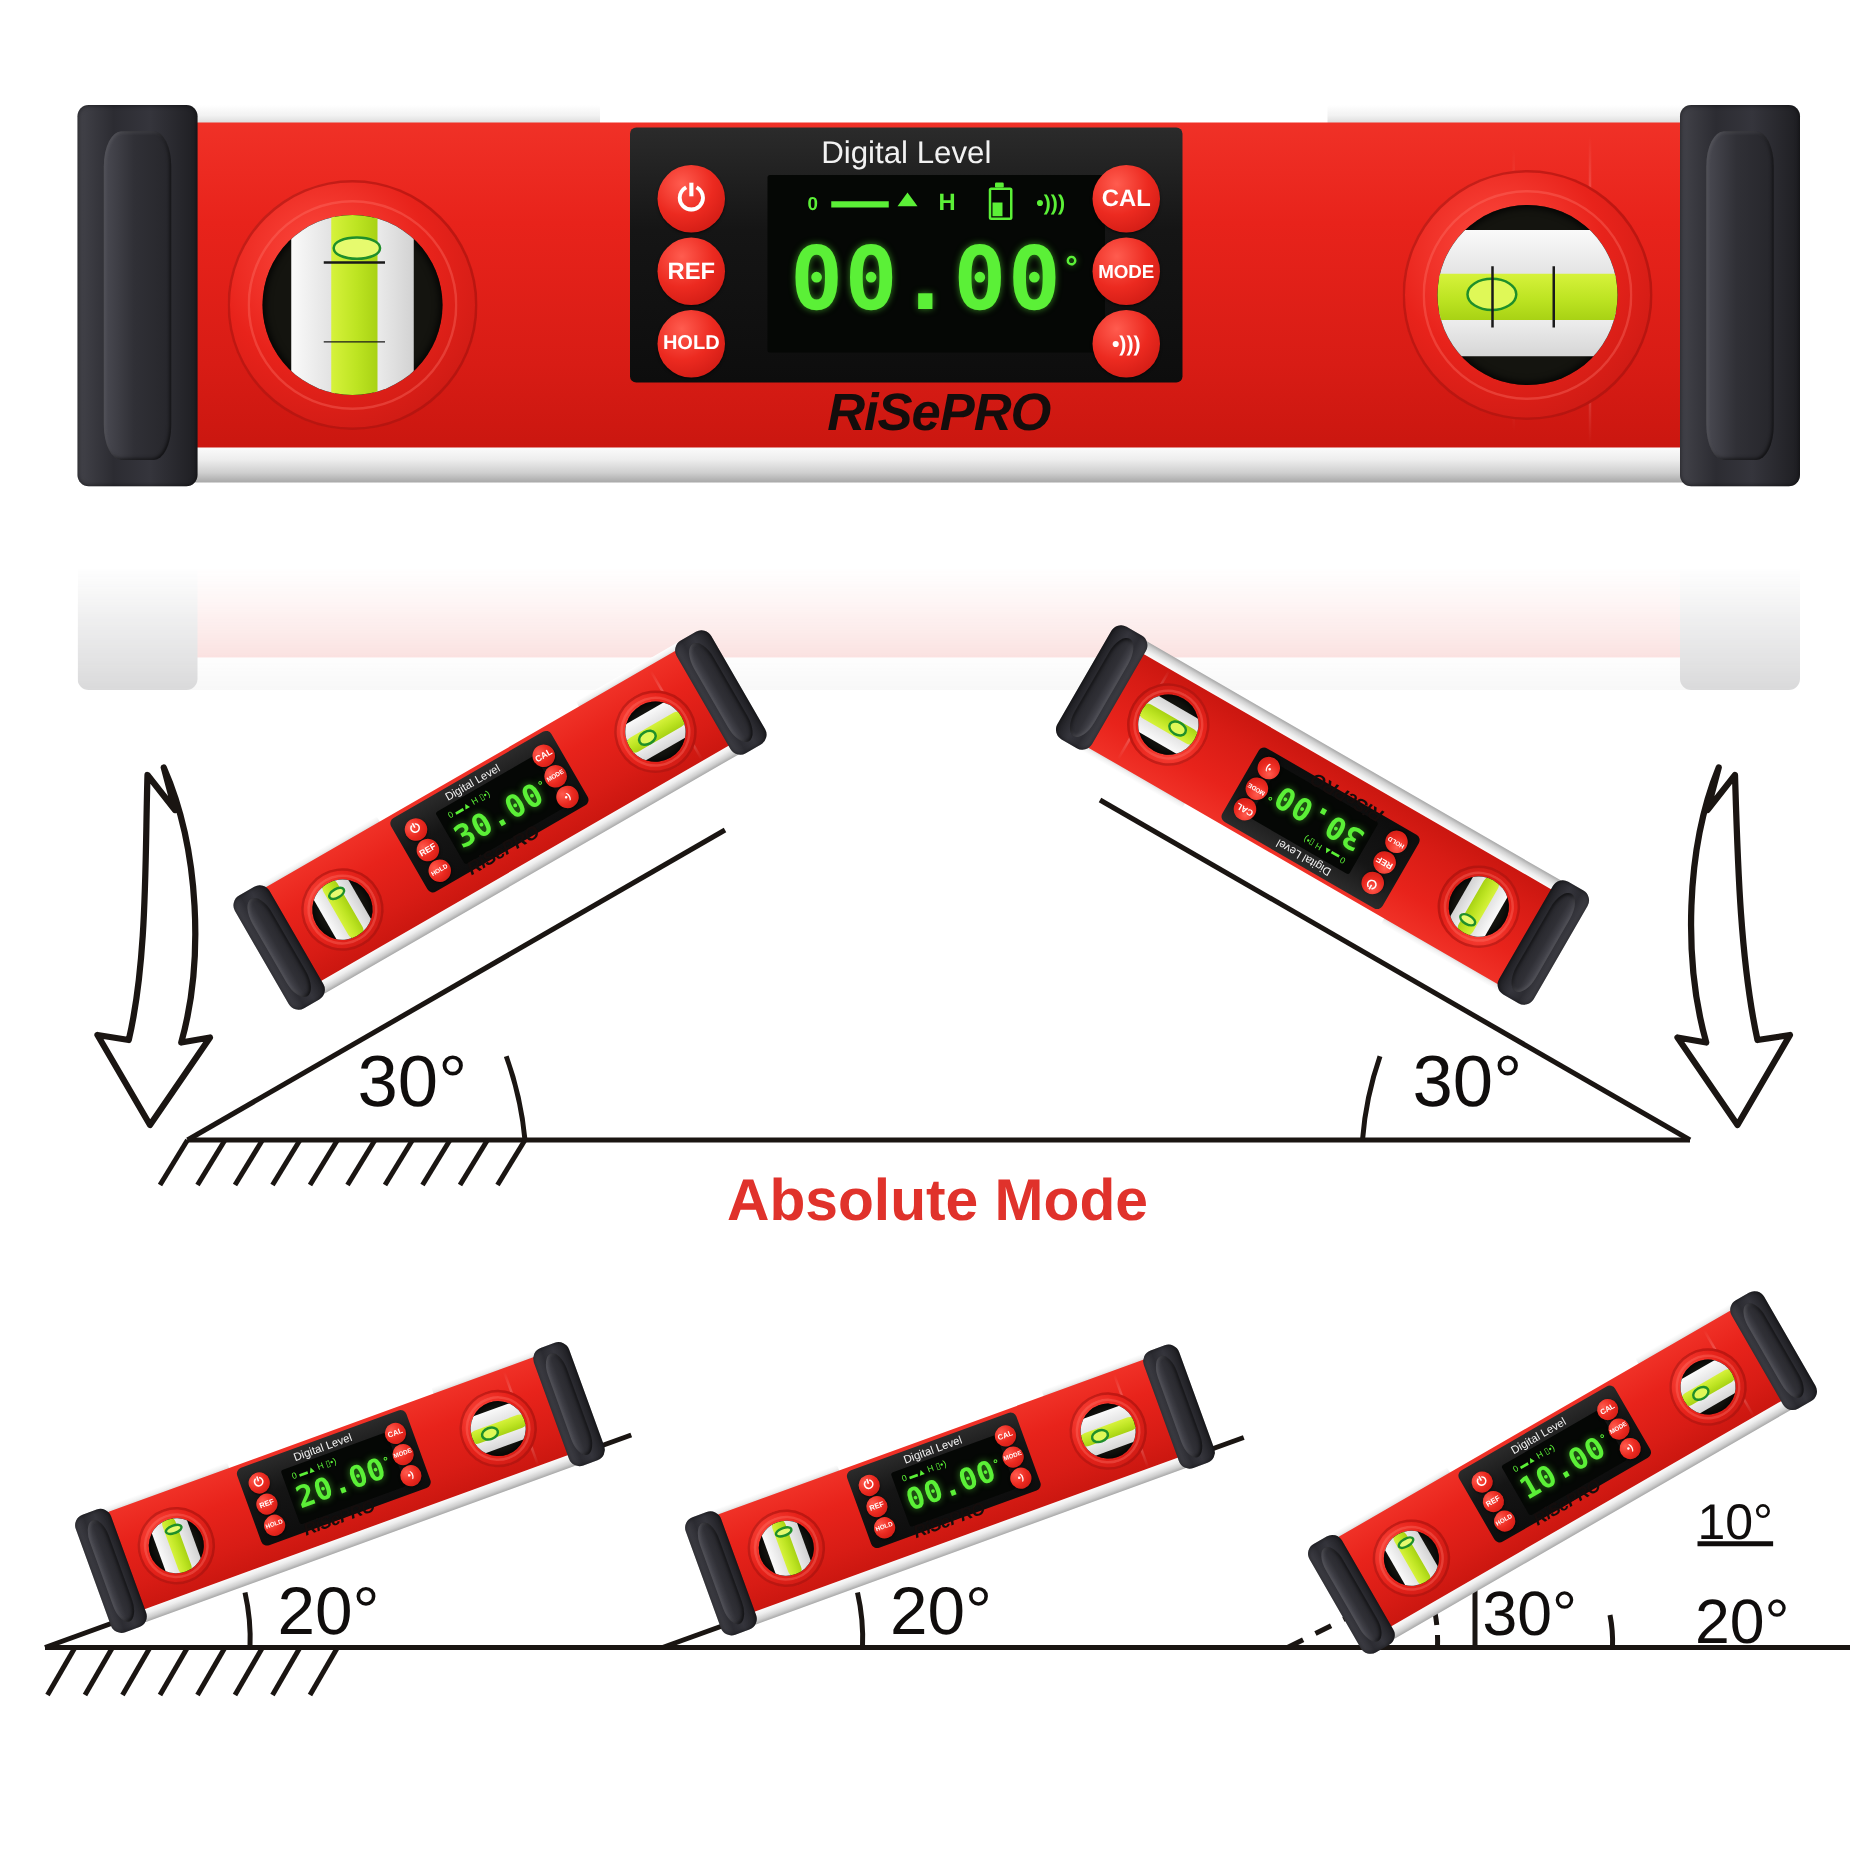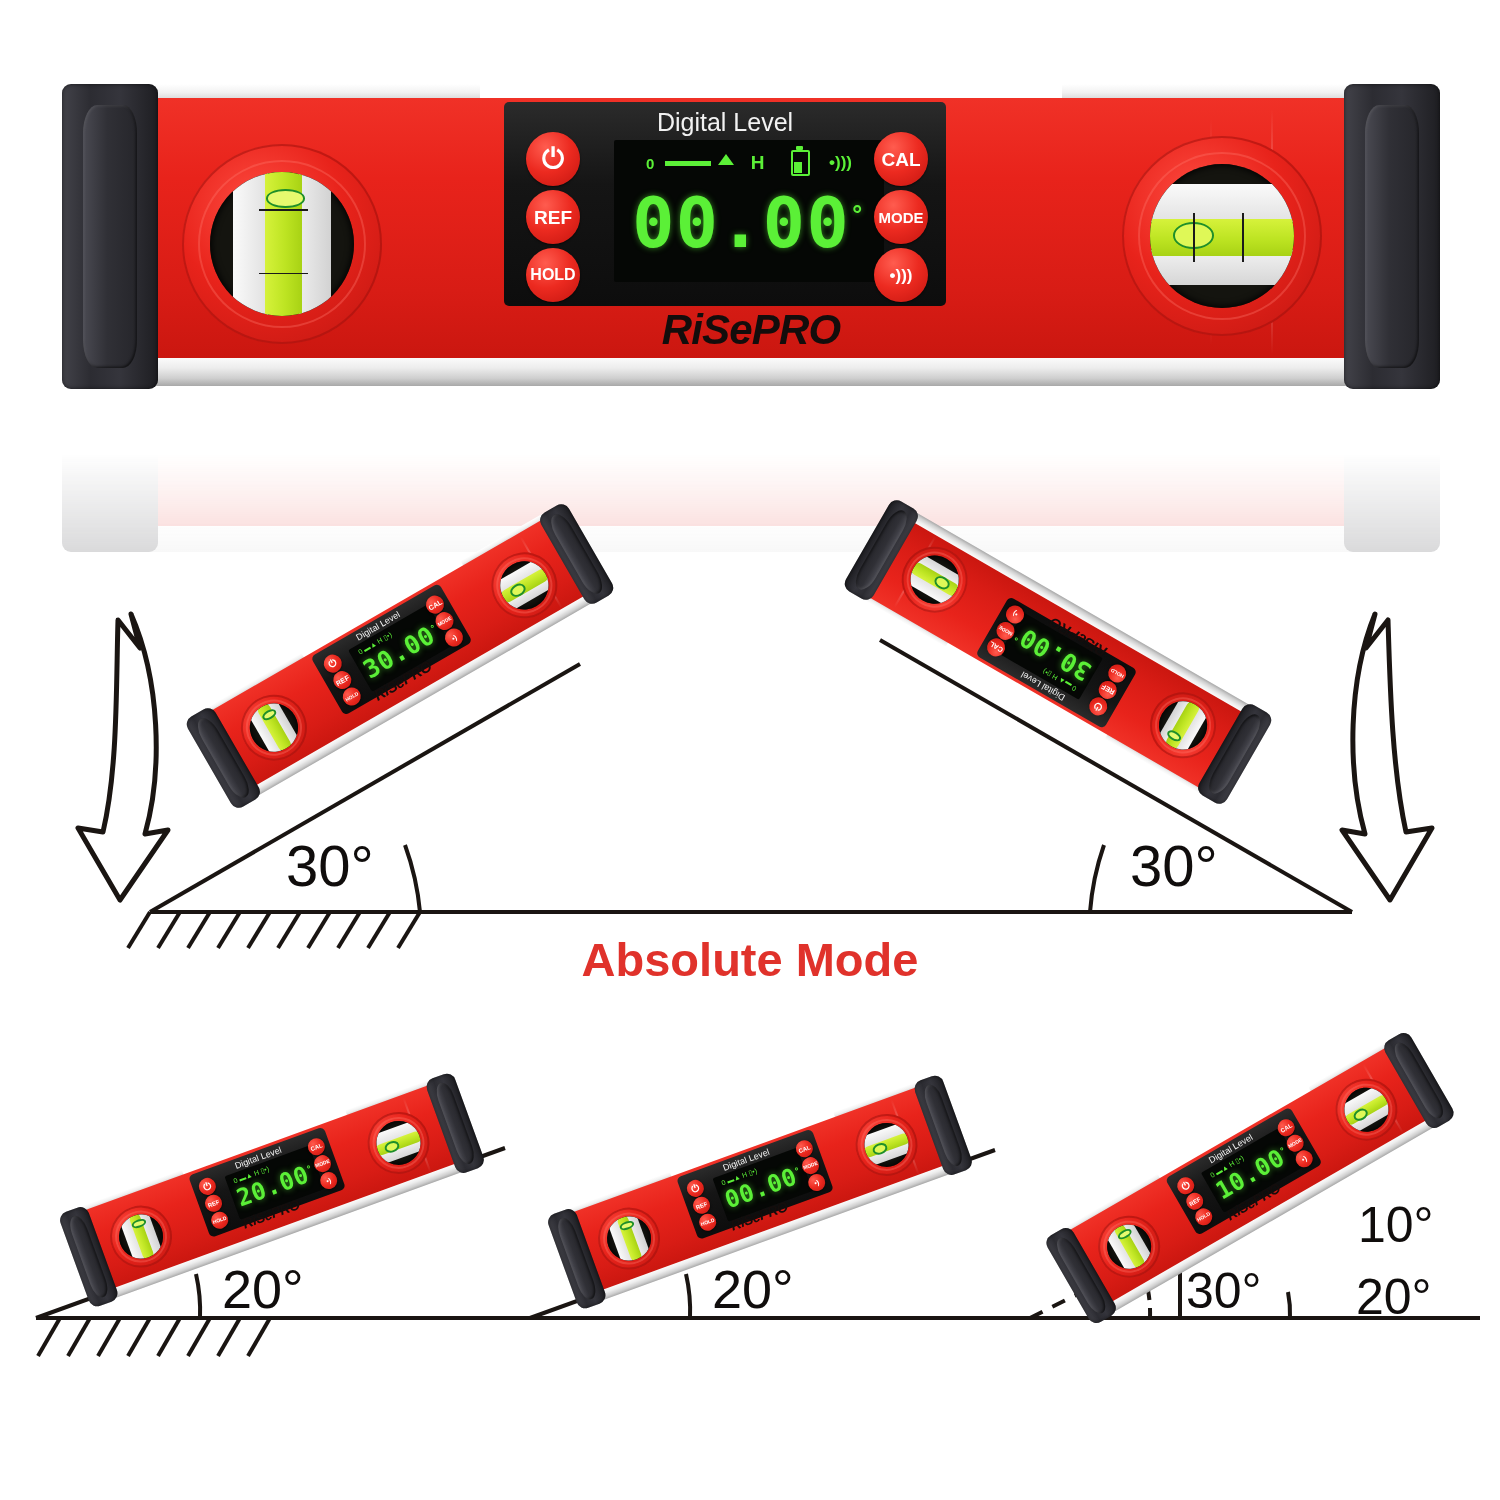--- a/index.html
+++ b/index.html
@@ -564,18 +564,18 @@
         <div class="btn" style="right:5px;top:8px;width:17px;height:17px;font-size:6px;">CAL</div>
         <div class="btn" style="right:5px;top:26px;width:17px;height:17px;font-size:5px;">MODE</div>
         <div class="btn" style="right:5px;top:44px;width:17px;height:17px;font-size:7px;">•)</div>
       </div>
       <div class="logo" style="top:64px;font-size:14px;width:290px;left:56px;">RiSePRO</div>
     </div>
   </div>
 
   <div class="ann" style="left:222px;top:1258px;font-size:54px;">20°</div>
   <div class="ann" style="left:712px;top:1258px;font-size:54px;">20°</div>
-  <div class="ann" style="left:1358px;top:1196px;font-size:50px;">10°</div>
+  <div class="ann" style="left:1358px;top:1196px;font-size:40px;text-decoration:underline;">10°</div>
   <div class="ann" style="left:1186px;top:1262px;font-size:50px;">30°</div>
   <div class="ann" style="left:1356px;top:1268px;font-size:50px;">20°</div>
 
 
 </div>
 
 </body></html>

